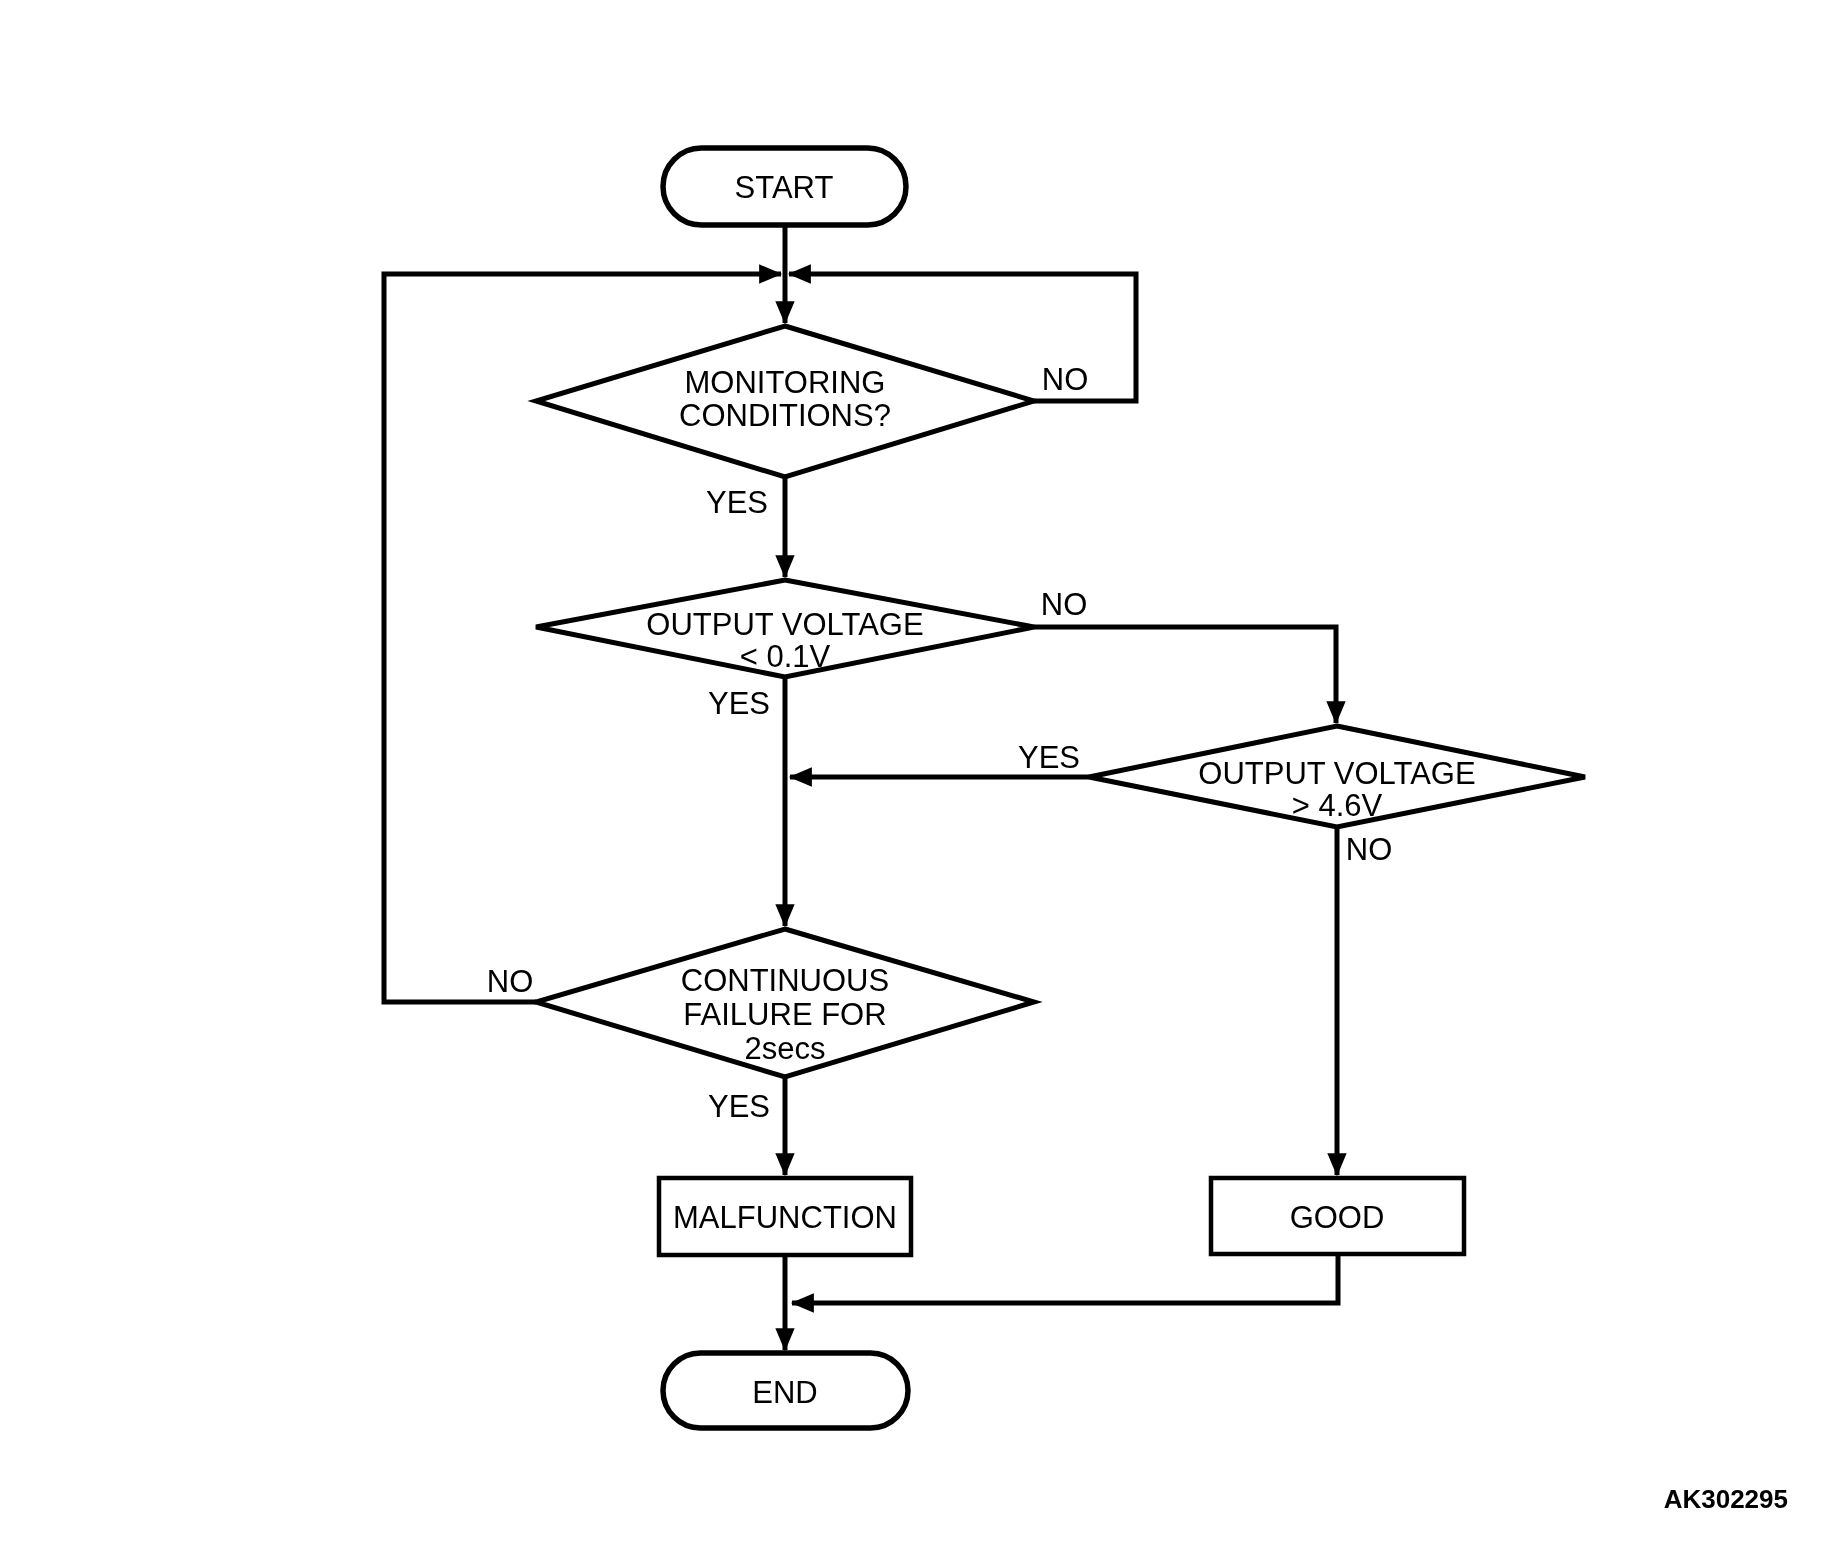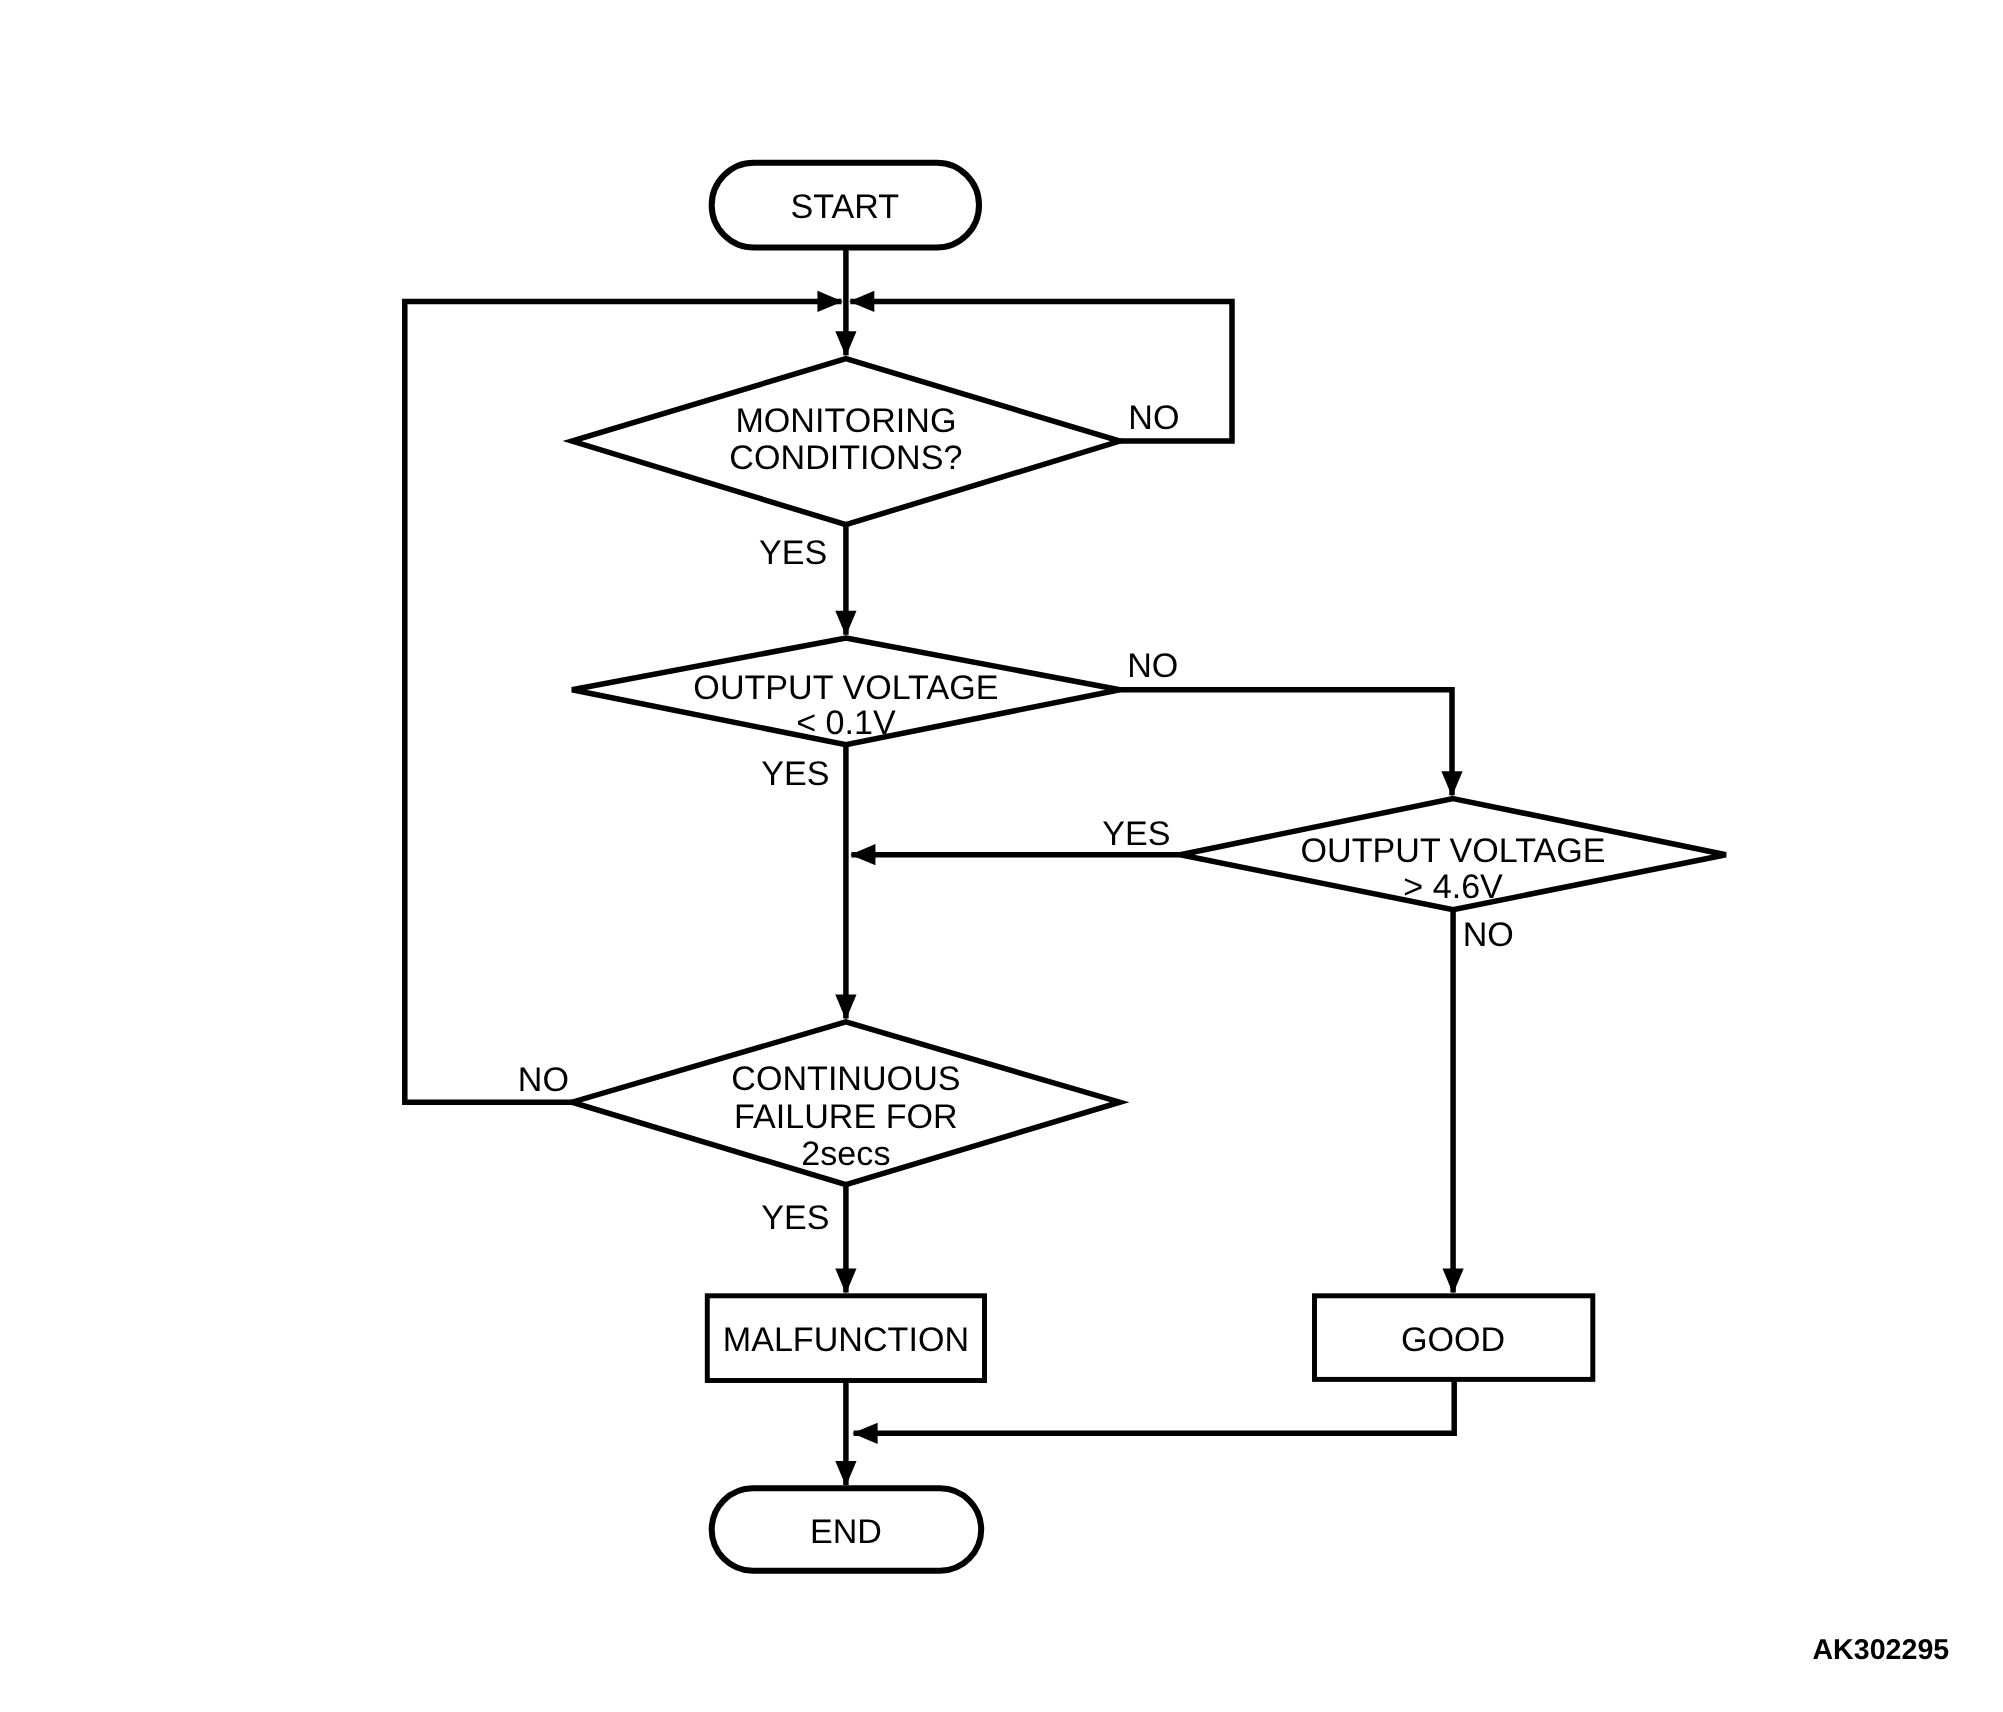--- a/index.html
+++ b/index.html
@@ -6,20 +6,21 @@
     margin: 0;
     padding: 0;
     background: #ffffff;
   }
   #canvas {
     position: relative;
     width: 1600px;
     height: 1556px;
     background: #ffffff;
     font-family: "Liberation Sans", sans-serif;
+    padding-left: 16px;
   }
   svg { display: block; }
   .shape {
     fill: #ffffff;
     stroke: #000000;
   }
   .edge {
     fill: none;
     stroke: #000000;
     stroke-width: 5;

